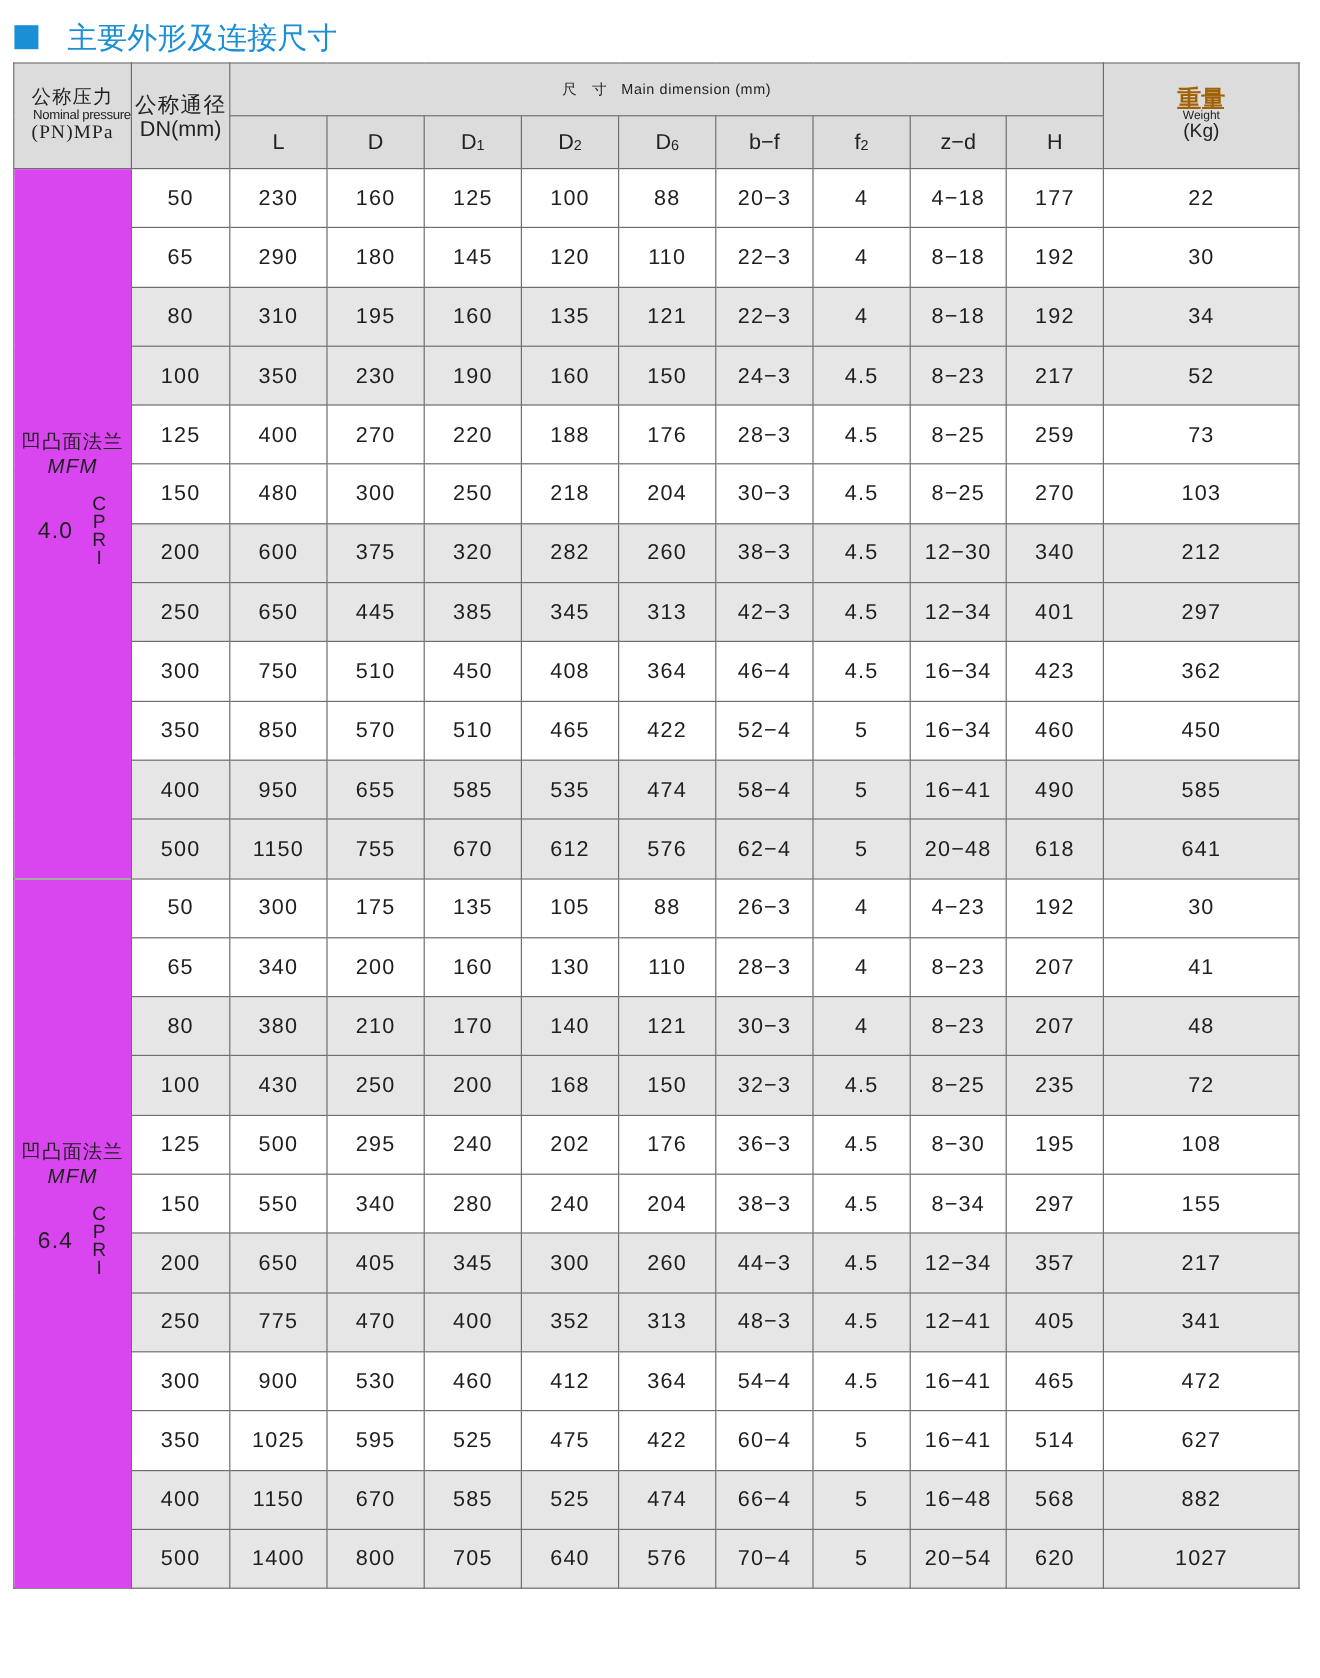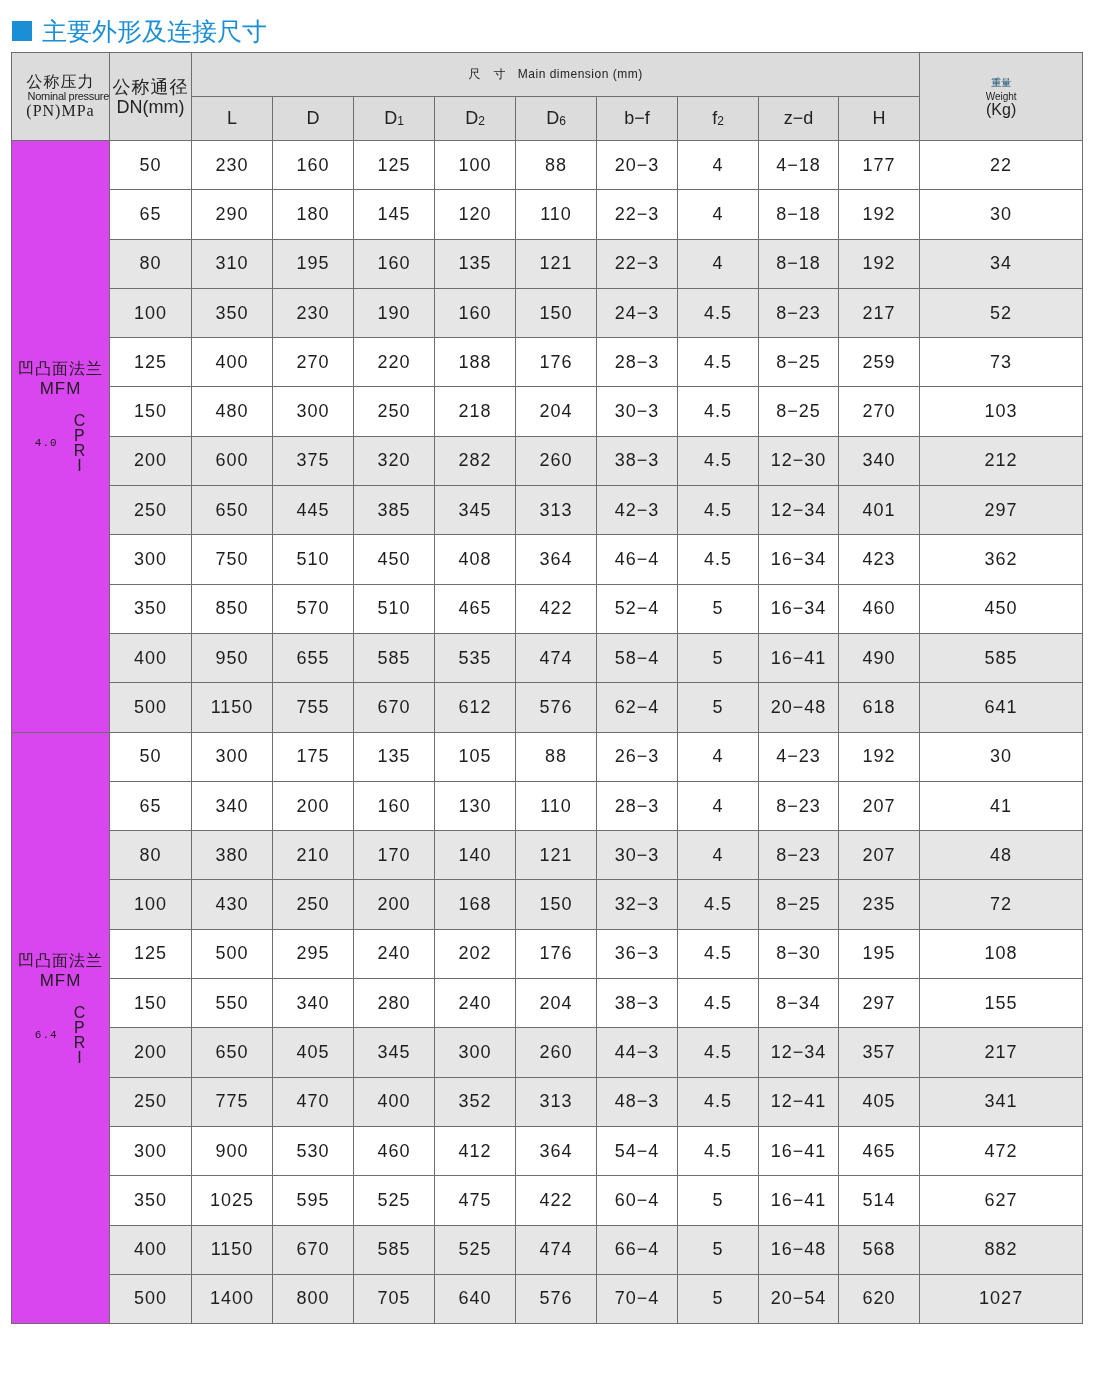--- a/index.html
+++ b/index.html
@@ -1,45 +1,45 @@
 <!DOCTYPE html>
 <html><head>
 <meta charset="utf-8">
 <style>
   html, body { margin: 0; padding: 0; background: #ffffff; }
   body { width: 1100px; height: 1398px; position: relative; overflow: hidden;
          font-family: "Liberation Sans", "DejaVu Sans", sans-serif; color: #222; }
   .title { position: absolute; left: 12px; top: 14px; height: 34px; display: flex; align-items: center;
            color: #1a8fd6; font-size: 25px; white-space: nowrap; }
   .title .sq { width: 20px; height: 20px; background: #1a8fd6; margin-right: 10px; display: inline-block; }
-  .title .cn { margin-right: 16px; }
+  .title .cn { margin-right: 16px; margin-left: 14px; }
   table.dim { position: absolute; left: 11px; top: 52px; border-collapse: collapse; table-layout: fixed;
               width: 1071px; padding-left: 20px; }
   table.dim td, table.dim th { border: 1.5px solid #6e6e6e; padding: 0; text-align: center;
                                vertical-align: middle; font-weight: normal; }
   table.dim thead th { background: #dcdcdc; color: #222; }
   .h-pn .cn { font-size: 16px; display: block; line-height: 17px; letter-spacing: 1px; }
   .h-pn .en-small { font-size: 11px; display: block; line-height: 12px; letter-spacing: -0.3px; text-align: right; }
   .h-pn .en { font-size: 16px; display: block; line-height: 18px; letter-spacing: 1px; font-family: Liberation Serif, serif; }
   .h-dn .cn { font-size: 18px; display: block; line-height: 20px; letter-spacing: 1px; }
   .h-dn .en { font-size: 18px; display: block; line-height: 20px; }
   .h-main { font-size: 12px; height: 43px; letter-spacing: 0.5px; }
   .h-col { font-size: 18px; height: 43px; }
   .h-col sub { font-size: 12px; vertical-align: baseline; position: relative; top: 1px; }
-  .h-wt .cn { font-size: 10px; display: block; line-height: 16px; font-weight: normal; color:#0c4a6e; }
+  .h-wt .cn { font-size: 20px; display: block; line-height: 16px; font-weight: bold; color:#a16207; }
   .h-wt .small { font-size: 10px; display: block; line-height: 11px; }
   .h-wt .en { font-size: 16px; display: block; line-height: 16px; }
   tbody td { font-size: 18px; height: 48.3px; letter-spacing: 1px; color: #1e1e1e; }
   tbody tr.gray td.v { background: #e6e6e6; }
   tbody tr.white td.v { background: #ffffff; }
   td.group { background: #d946ef; position: relative; }
   .grp-cn { font-size: 16px; letter-spacing: 1px; line-height: 20px; }
-  .grp-mfm { font-size: 17px; line-height: 20px; letter-spacing: 1px; }
+  .grp-mfm { font-size: 17px; line-height: 20px; letter-spacing: 1px; font-style: italic; }
   .grp-row { display: flex; justify-content: center; align-items: center; margin-top: 14px; }
-  .grp-pn { font-size: 11px; margin-right: 16px; letter-spacing: 1px; font-family: Liberation Mono, monospace; }
+  .grp-pn { font-size: 19px; margin-right: 16px; letter-spacing: 1px; }
   .grp-cpri { display: flex; flex-direction: column; font-size: 16px; line-height: 15px; }
 </style>
 </head>
 <body>
 
 <div class="title">
   <span class="sq"></span>
   <span class="cn">主要外形及连接尺寸</span>
 </div>
 

